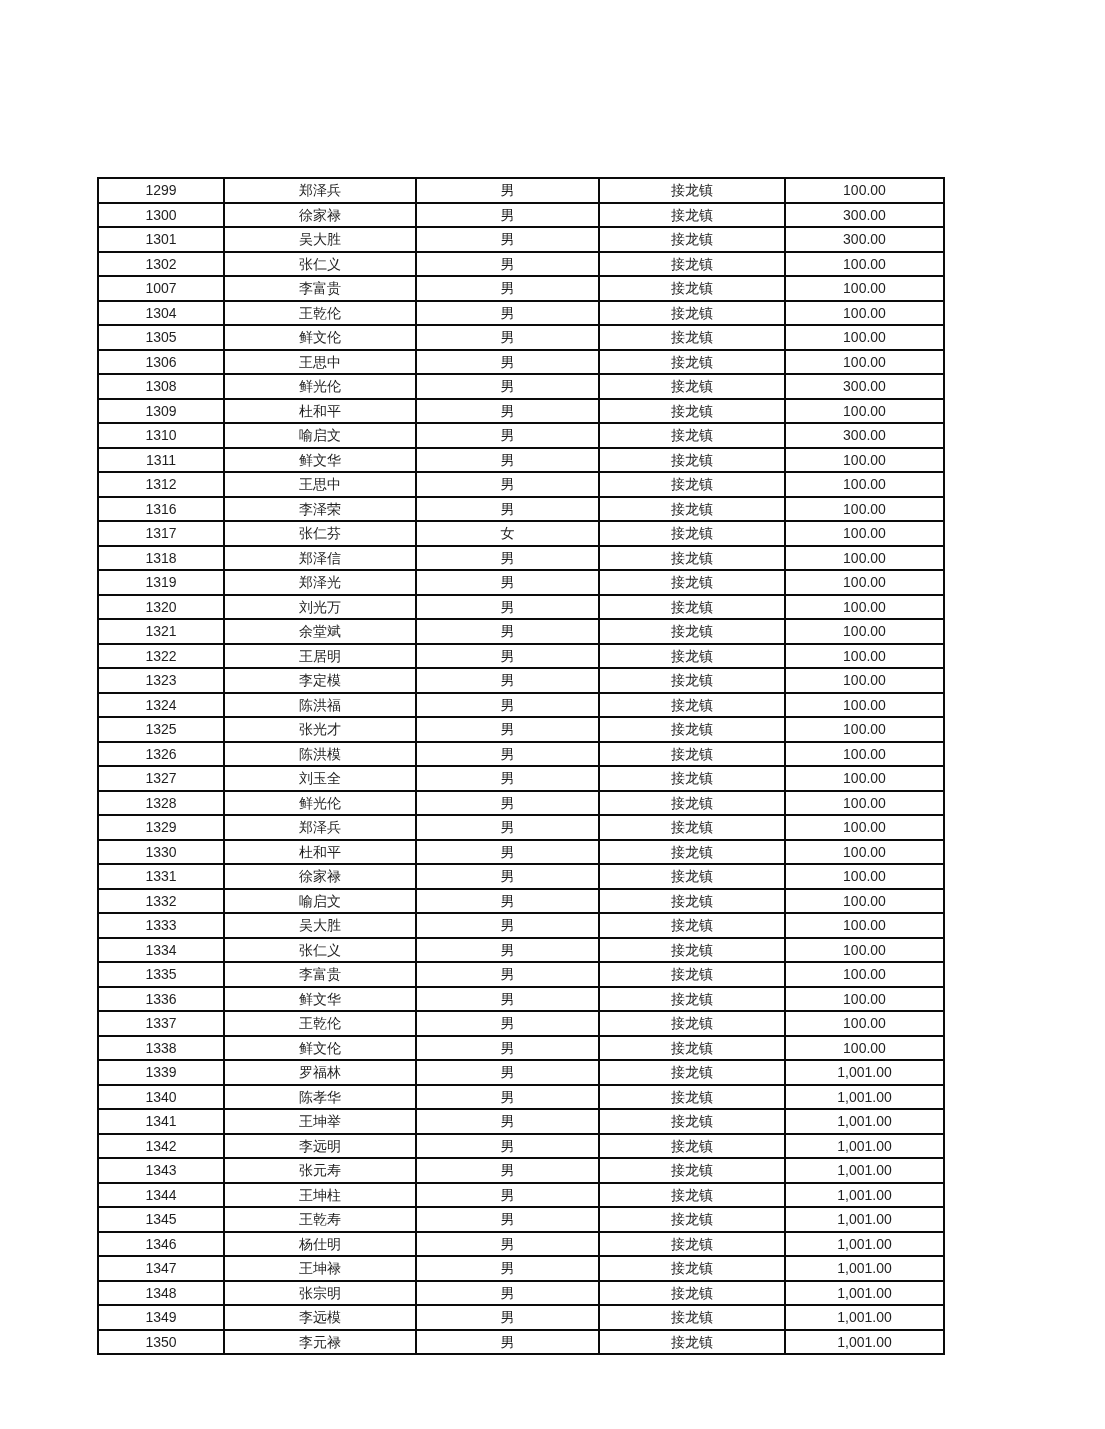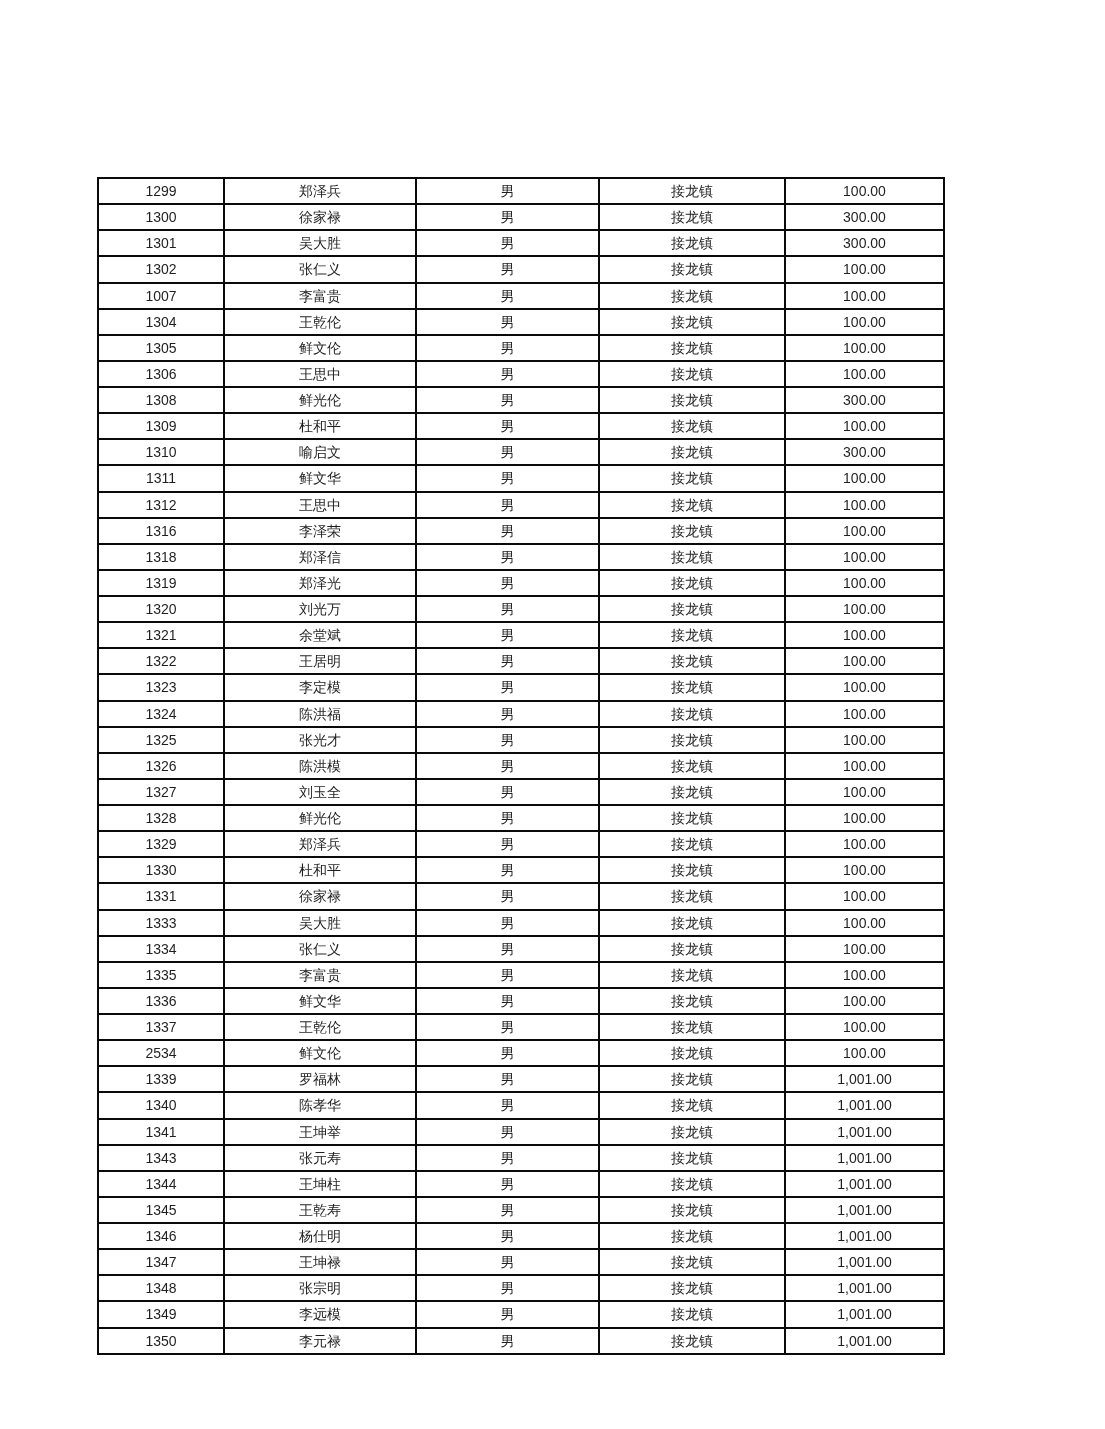--- a/index.html
+++ b/index.html
@@ -147,20 +147,27 @@
           <td>100.00</td>
         </tr>
         <tr>
           <td>1316</td>
           <td>李泽荣</td>
           <td>男</td>
           <td>接龙镇</td>
           <td>100.00</td>
         </tr>
         <tr>
+          <td>1317</td>
+          <td>张仁芬</td>
+          <td>女</td>
+          <td>接龙镇</td>
+          <td>100.00</td>
+        </tr>
+        <tr>
           <td>1318</td>
           <td>郑泽信</td>
           <td>男</td>
           <td>接龙镇</td>
           <td>100.00</td>
         </tr>
         <tr>
           <td>1319</td>
           <td>郑泽光</td>
           <td>男</td>
@@ -245,20 +252,27 @@
           <td>100.00</td>
         </tr>
         <tr>
           <td>1331</td>
           <td>徐家禄</td>
           <td>男</td>
           <td>接龙镇</td>
           <td>100.00</td>
         </tr>
         <tr>
+          <td>1332</td>
+          <td>喻启文</td>
+          <td>男</td>
+          <td>接龙镇</td>
+          <td>100.00</td>
+        </tr>
+        <tr>
           <td>1333</td>
           <td>吴大胜</td>
           <td>男</td>
           <td>接龙镇</td>
           <td>100.00</td>
         </tr>
         <tr>
           <td>1334</td>
           <td>张仁义</td>
           <td>男</td>
@@ -280,21 +294,21 @@
           <td>100.00</td>
         </tr>
         <tr>
           <td>1337</td>
           <td>王乾伦</td>
           <td>男</td>
           <td>接龙镇</td>
           <td>100.00</td>
         </tr>
         <tr>
-          <td>2534</td>
+          <td>1338</td>
           <td>鲜文伦</td>
           <td>男</td>
           <td>接龙镇</td>
           <td>100.00</td>
         </tr>
         <tr>
           <td>1339</td>
           <td>罗福林</td>
           <td>男</td>
           <td>接龙镇</td>
@@ -303,20 +317,27 @@
         <tr>
           <td>1340</td>
           <td>陈孝华</td>
           <td>男</td>
           <td>接龙镇</td>
           <td>1,001.00</td>
         </tr>
         <tr>
           <td>1341</td>
           <td>王坤举</td>
+          <td>男</td>
+          <td>接龙镇</td>
+          <td>1,001.00</td>
+        </tr>
+        <tr>
+          <td>1342</td>
+          <td>李远明</td>
           <td>男</td>
           <td>接龙镇</td>
           <td>1,001.00</td>
         </tr>
         <tr>
           <td>1343</td>
           <td>张元寿</td>
           <td>男</td>
           <td>接龙镇</td>
           <td>1,001.00</td>

